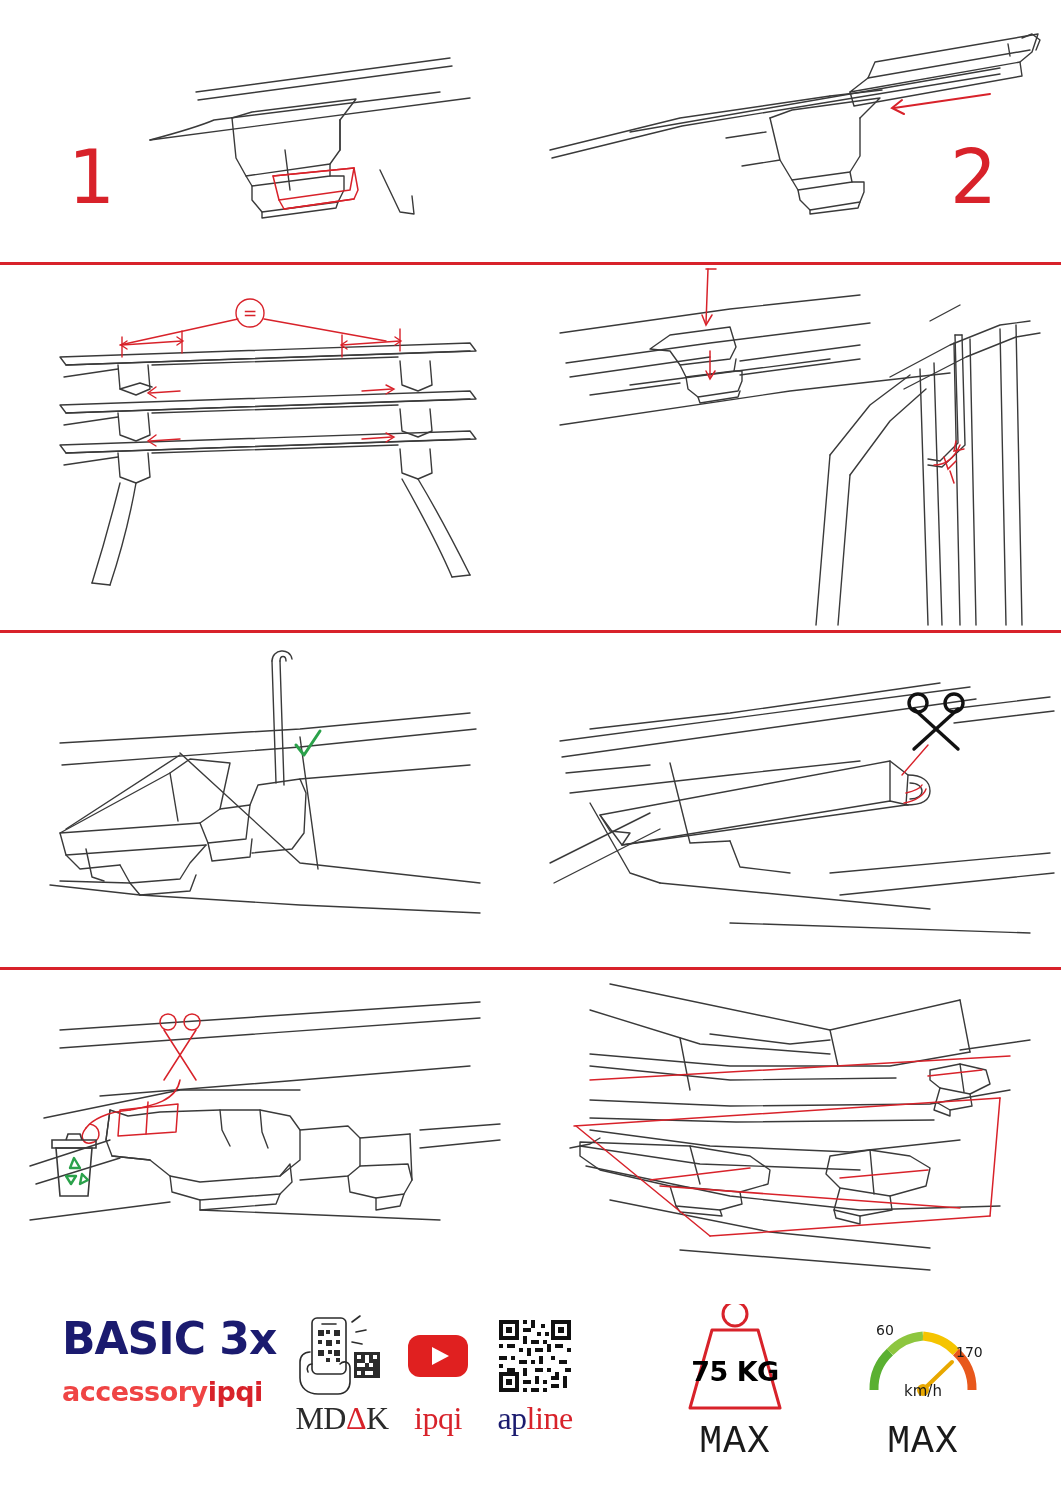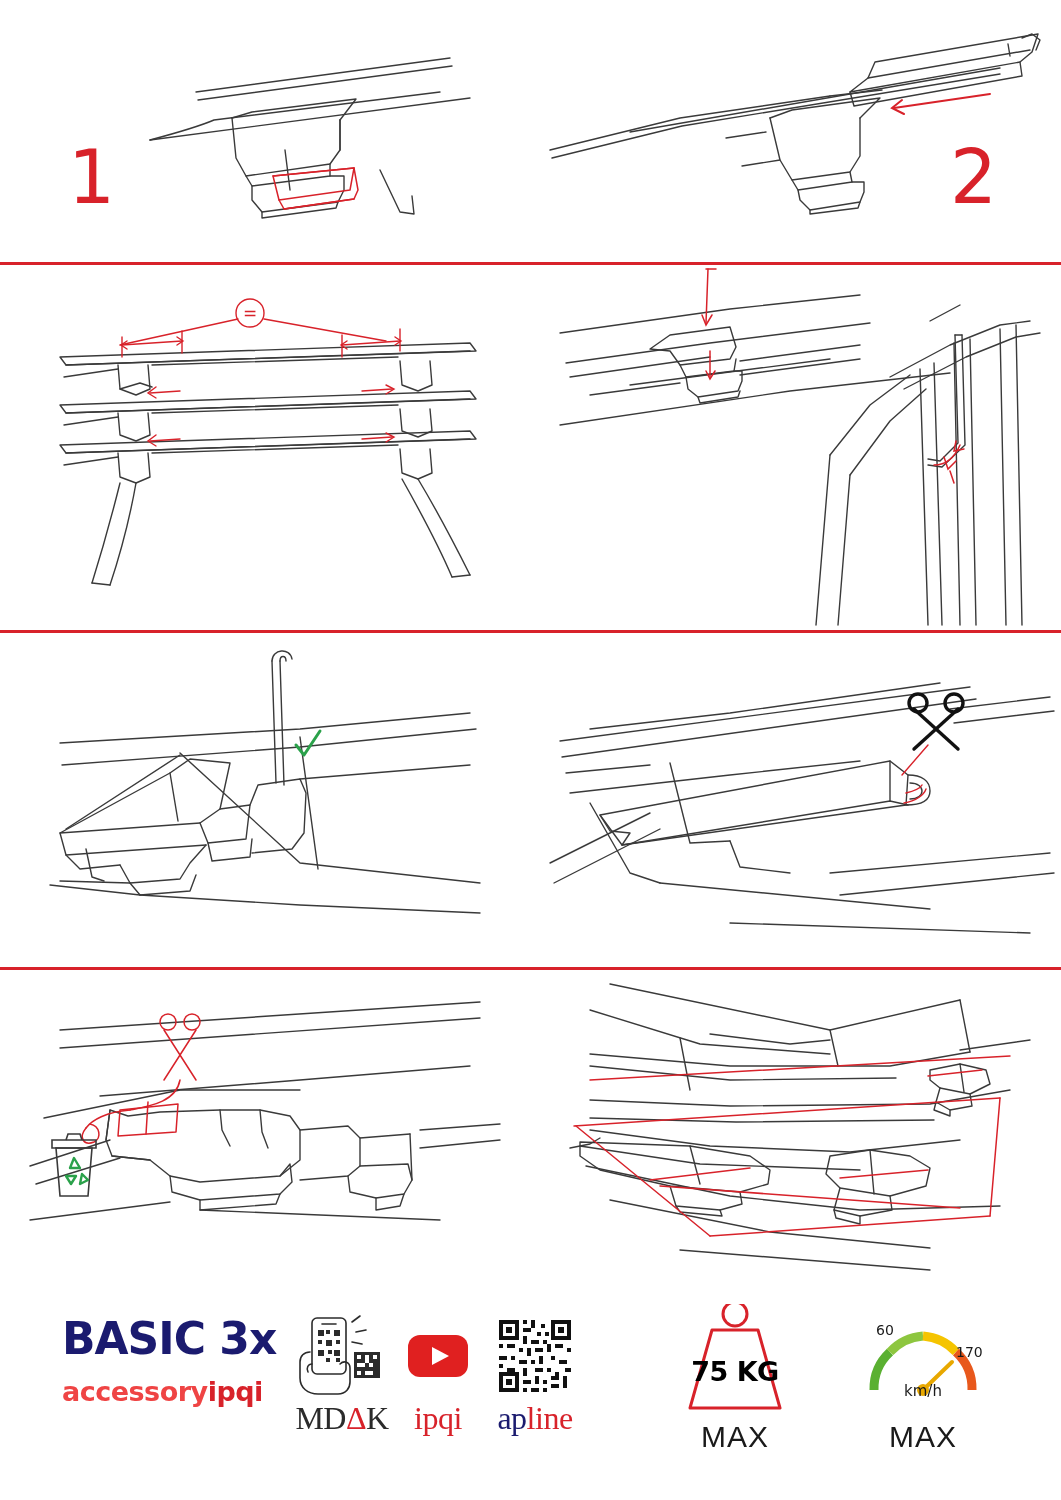--- a/index.html
+++ b/index.html
@@ -107,22 +107,22 @@
   .lbl-mdak .red { color: #d8222a; }
   .lbl-ipqi { color: #d8222a; }
   .lbl-apline .dark { color: #1b1b6f; }
   .lbl-apline .red { color: #d8222a; }
 
   .maxcap, .maxspeed {
     position: absolute;
     text-align: center;
   }
   .max-word {
-    font-family: Liberation Sans, sans-serif;
-    font-size: 30px;
+    font-family: Liberation Mono, monospace;
+    font-size: 38px;
     letter-spacing: 1px;
     color: #1a1a1a;
     margin-top: 4px;
   }
   .weight-text {
     position: absolute;
     width: 100%;
     text-align: center;
     top: 52px;
     font-family: "DejaVu Sans", sans-serif;

